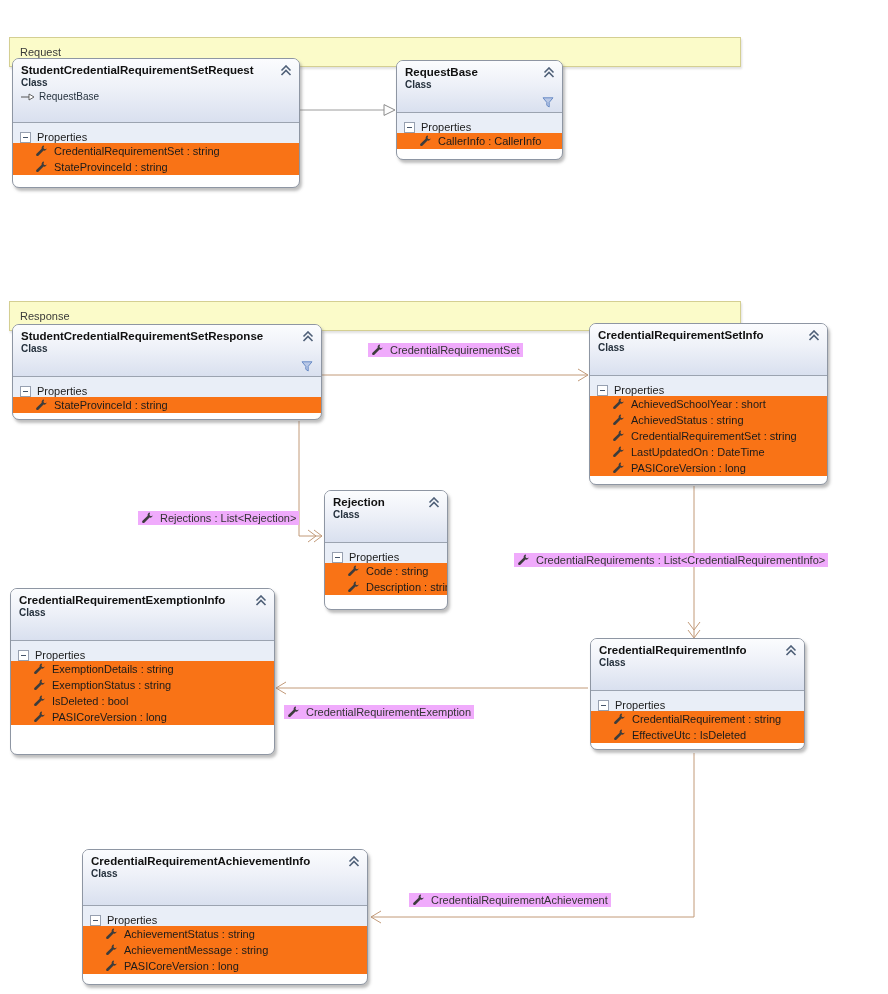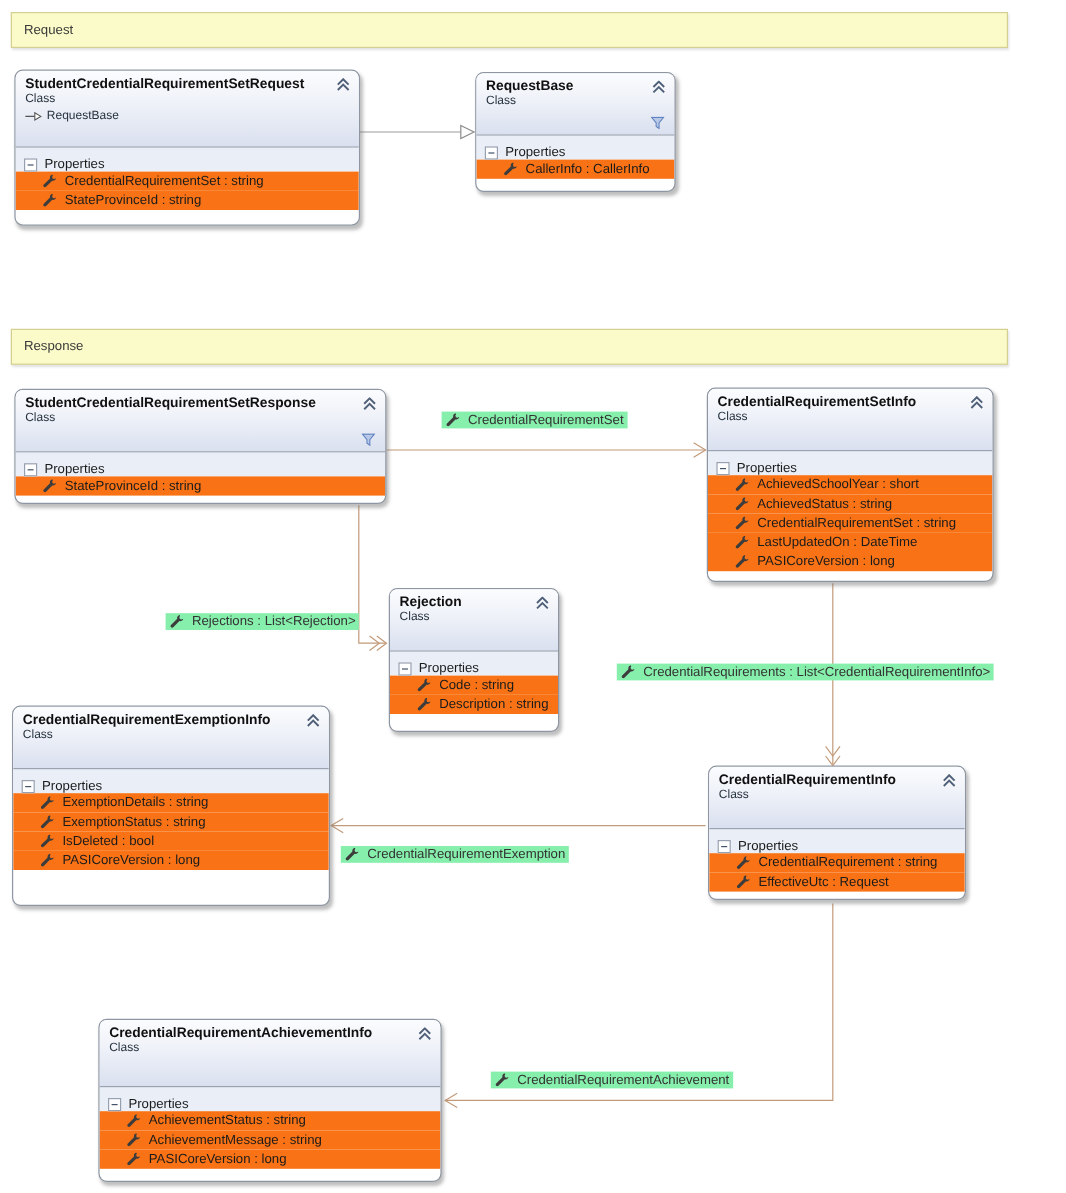--- a/index.html
+++ b/index.html
@@ -1,46 +1,46 @@
 <!DOCTYPE html>
 <html><head>
 <meta charset="utf-8">
 <style>
   html,body{margin:0;padding:0;background:#ffffff;}
   #canvas{position:relative;width:888px;height:994px;background:#ffffff;
           font-family:"Liberation Sans",sans-serif;overflow:hidden;}
 
   
-  .banner{position:absolute;left:9px;width:831px;height:30px;background:#fbfbc9;
+  .banner{position:absolute;left:9px;width:732px;height:30px;background:#fbfbc9;
           border:1px solid #d4cf92;box-sizing:border-box;display:flex;align-items:center;
-          padding-left:10px;font-size:11px;color:#3a3a3a;box-shadow:1px 2px 2px rgba(0,0,0,.12);}
+          padding-left:10px;font-size:11px;color:#3a3a3a;box-shadow:1px 2px 2px rgba(0,0,0,.12);margin-top:27px;}
 
   
   .cd-box{position:absolute;background:#ffffff;border:1px solid #8e96a3;border-radius:7px;
           box-shadow:2px 3px 3px rgba(110,110,110,.45);overflow:hidden;box-sizing:border-box;}
   .cd-header{position:relative;box-sizing:border-box;padding:5px 12px 0 8px;
           background:linear-gradient(180deg,#fbfcfe 0%,#eef1f8 45%,#d9e0ef 100%);
           border-bottom:1px solid #9ba3b0;}
   .cd-title{font-size:11.5px;font-weight:bold;color:#101010;white-space:nowrap;}
-  .cd-stereo{font-size:10px;color:#26323e;margin-top:1px;}
+  .cd-stereo{font-size:10px;color:#26323e;margin-top:1px;font-weight:bold;}
   .cd-inherits{font-size:10px;color:#26323e;margin-top:3px;display:flex;align-items:center;gap:4px;}
   .cd-chevron{position:absolute;top:6px;right:7px;}
   .cd-filter{position:absolute;bottom:4px;right:8px;}
   .cd-propshdr{background:#e9eef7;height:20px;display:flex;align-items:flex-end;gap:6px;
           padding:0 7px;font-size:11px;color:#1b1b1b;}
   .minusbox{width:11px;height:11px;border:1px solid #97a0b0;background:#fff;box-sizing:border-box;
           display:inline-flex;align-items:center;justify-content:center;flex:0 0 auto;}
   .minusbox i{display:block;width:5px;height:1px;background:#44546a;}
   .cd-row{height:16px;display:flex;align-items:center;gap:7px;padding-left:22px;
           font-size:11px;color:#1b1b1b;background:#f97316;white-space:nowrap;}
   .wrench{flex:0 0 auto;}
 
   
   .assoc-label{position:absolute;display:flex;align-items:center;gap:7px;font-size:11px;
-          color:#333;background:#86efac;padding:1px 3px;white-space:nowrap;}
+          color:#333;background:#f0abfc;padding:1px 3px;white-space:nowrap;}
 
   .overlay{position:absolute;left:0;top:0;pointer-events:none;}
 </style>
 </head>
 <body>
 
 <div id="canvas">
 
   <svg class="overlay" width="888" height="994">
 
@@ -208,21 +208,21 @@
       <span>LastUpdatedOn : DateTime</span>
     </div>
     <div class="cd-row">
       <svg class="wrench" width="12" height="12" viewBox="0 0 16 16">
           <path fill="#3c3c3c" d="M11.5.6C9.9 1 8.8 2.4 8.8 4c0 .3 0 .6.1.9L2 11.8c-.7.7-.7 1.8 0 2.5s1.8.7 2.5 0l6.9-6.9c.3.1.6.1.9.1 1.6 0 3-1.1 3.4-2.7l-2.2.8-1.6-.6-.6-1.6.8-2.2c-.2-.1-.4-.1-.6-.2z"></path>
         </svg>
       <span>PASICoreVersion : long</span>
     </div>
   </div>
 
-  <div class="cd-box" style="left:324px;top:490px;width:142px;height:120px">
+  <div class="cd-box" style="left:324px;top:490px;width:124px;height:120px">
     <div class="cd-header" style="height:52px">
       <div class="cd-title">Rejection</div>
       <div class="cd-stereo">Class</div>
       <svg class="cd-chevron" width="12" height="11" viewBox="0 0 12 11">
           <path d="M1.5 5.5L6 1l4.5 4.5M1.5 10L6 5.5 10.5 10" stroke="#4f6078" stroke-width="1.6" fill="none"></path>
         </svg>
     </div>
     <div class="cd-propshdr">
       <span class="minusbox">
           <i></i>
@@ -300,21 +300,21 @@
     <div class="cd-row">
       <svg class="wrench" width="12" height="12" viewBox="0 0 16 16">
           <path fill="#3c3c3c" d="M11.5.6C9.9 1 8.8 2.4 8.8 4c0 .3 0 .6.1.9L2 11.8c-.7.7-.7 1.8 0 2.5s1.8.7 2.5 0l6.9-6.9c.3.1.6.1.9.1 1.6 0 3-1.1 3.4-2.7l-2.2.8-1.6-.6-.6-1.6.8-2.2c-.2-.1-.4-.1-.6-.2z"></path>
         </svg>
       <span>CredentialRequirement : string</span>
     </div>
     <div class="cd-row">
       <svg class="wrench" width="12" height="12" viewBox="0 0 16 16">
           <path fill="#3c3c3c" d="M11.5.6C9.9 1 8.8 2.4 8.8 4c0 .3 0 .6.1.9L2 11.8c-.7.7-.7 1.8 0 2.5s1.8.7 2.5 0l6.9-6.9c.3.1.6.1.9.1 1.6 0 3-1.1 3.4-2.7l-2.2.8-1.6-.6-.6-1.6.8-2.2c-.2-.1-.4-.1-.6-.2z"></path>
         </svg>
-      <span>EffectiveUtc : Request</span>
+      <span>EffectiveUtc : IsDeleted</span>
     </div>
   </div>
 
   <div class="cd-box" style="left:82px;top:849px;width:286px;height:136px">
     <div class="cd-header" style="height:56px">
       <div class="cd-title">CredentialRequirementAchievementInfo</div>
       <div class="cd-stereo">Class</div>
       <svg class="cd-chevron" width="12" height="11" viewBox="0 0 12 11">
           <path d="M1.5 5.5L6 1l4.5 4.5M1.5 10L6 5.5 10.5 10" stroke="#4f6078" stroke-width="1.6" fill="none"></path>
         </svg>

